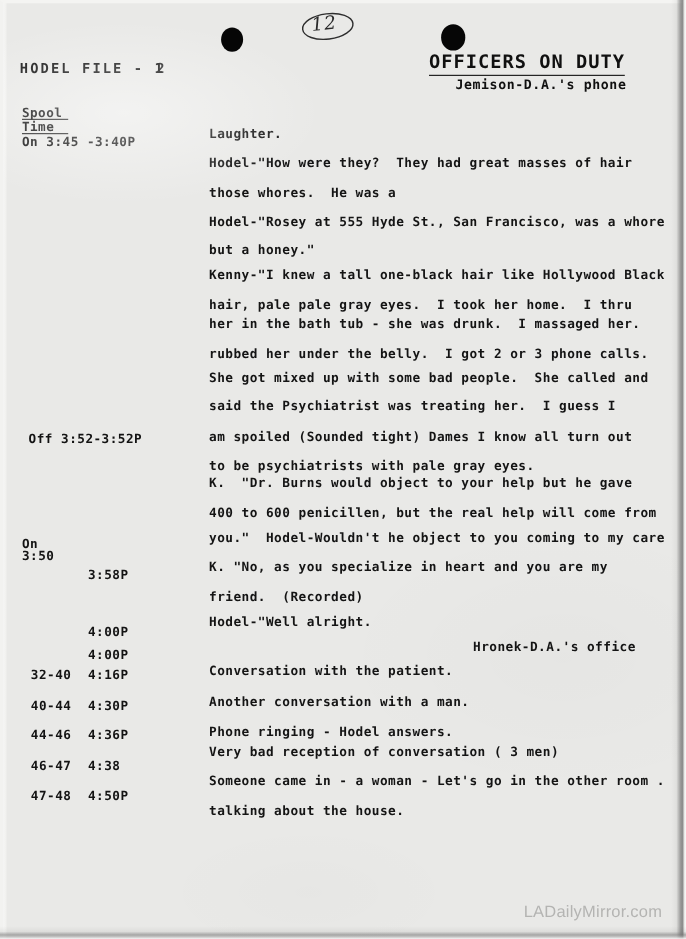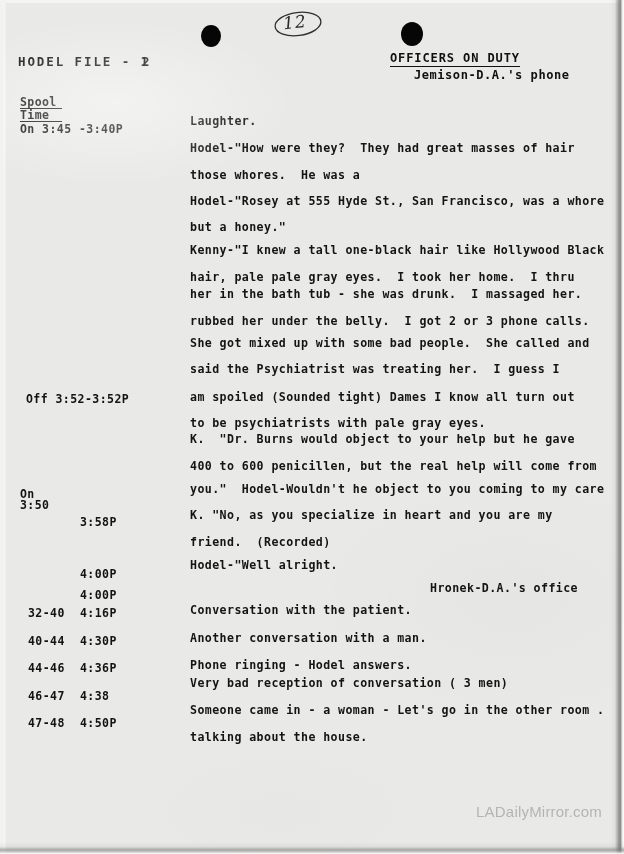--- a/index.html
+++ b/index.html
@@ -97,21 +97,21 @@
   }
 
   .officers-block {
     position: absolute;
     left: 390px;
     top: 47px;
     z-index: 12;
   }
   .officers-title {
     font-family: "DejaVu Sans Mono", monospace;
-    font-size: 12px;
+    font-size: 17px;
     font-weight: 700;
     color: #101010;
     letter-spacing: 0.9px;
     border-bottom: 1.6px solid #101010;
     padding-bottom: 1px;
     display: inline-block;
     white-space: pre;
   }
   .officers-sub {
     font-family: "DejaVu Sans Mono", monospace;
@@ -197,21 +197,21 @@
     font-weight: 400;
     color: #2a2a2a;
     letter-spacing: 1px;
     transform: rotate(-6deg);
   }
 
   
   .watermark {
     position: absolute;
     right: 22px;
-    bottom: 34px;
+    bottom: 16px;
     font-family: "Liberation Sans", sans-serif;
     font-size: 15px;
     font-weight: 400;
     color: #b4b4b2;
     letter-spacing: 0.2px;
     z-index: 30;
     white-space: nowrap;
   }
 
   

